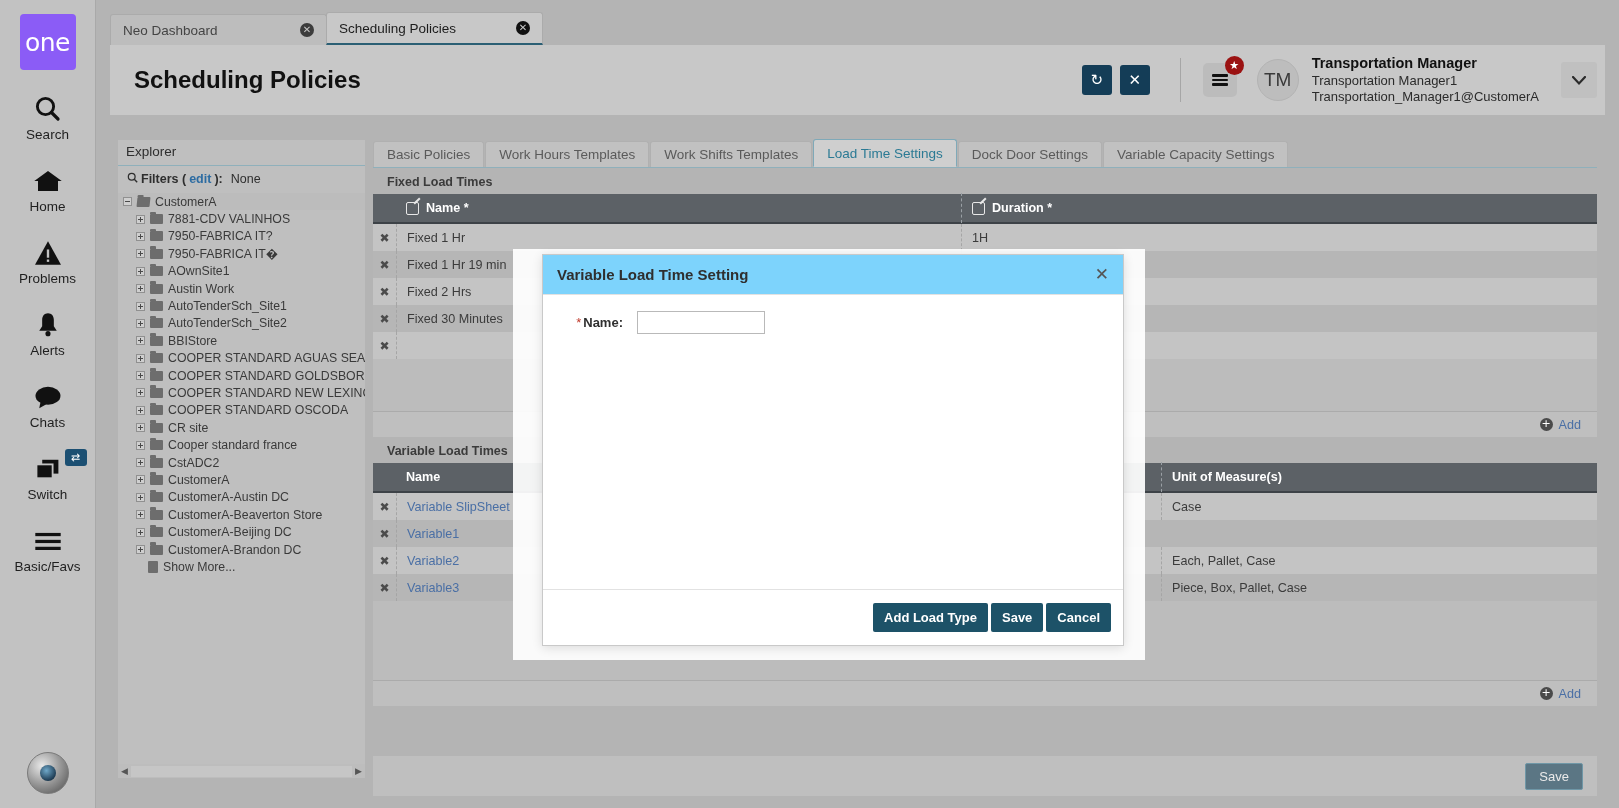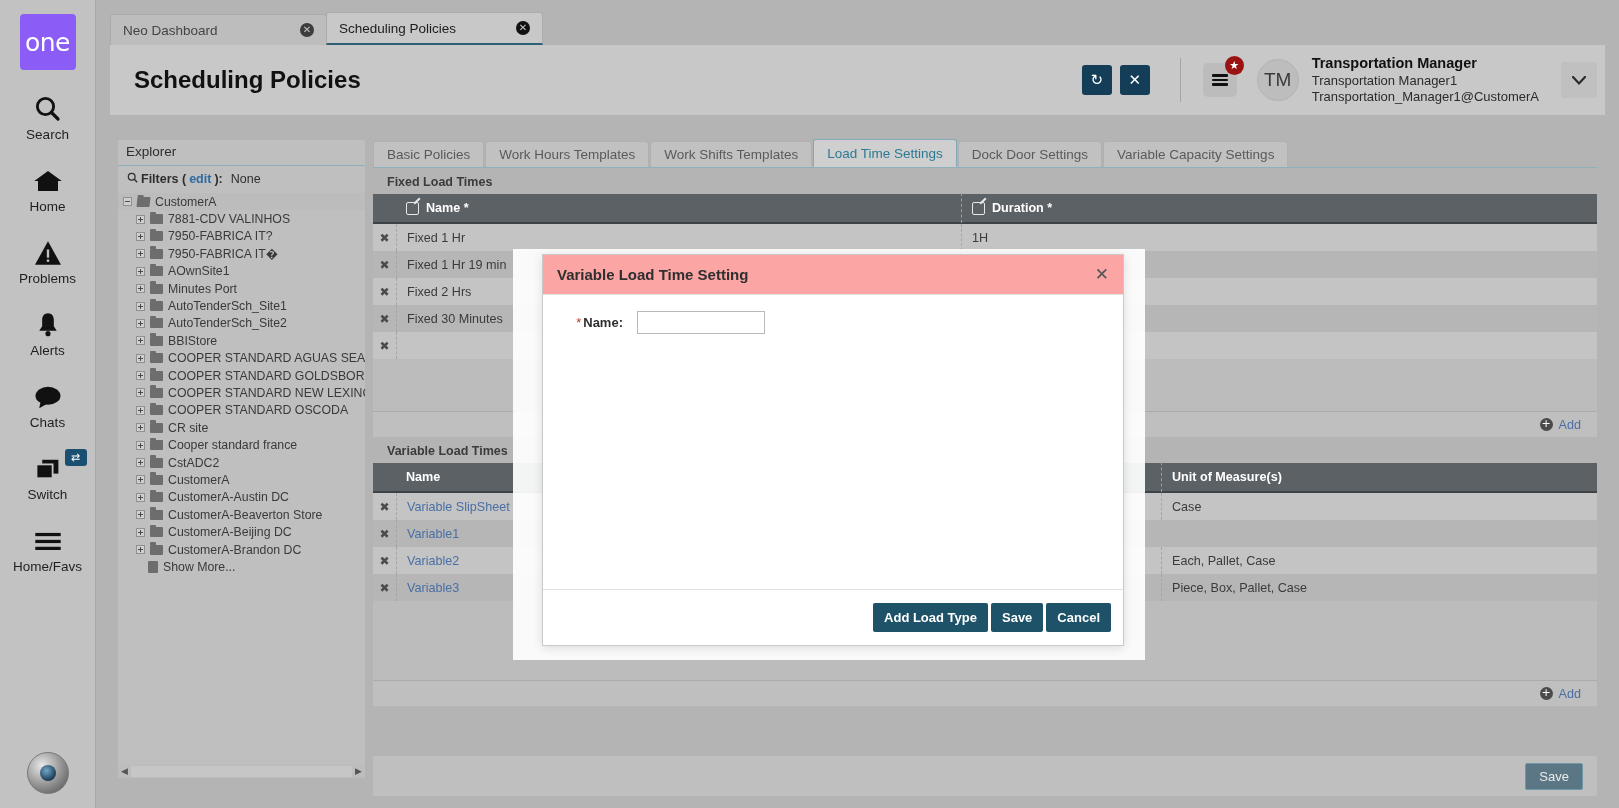--- a/index.html
+++ b/index.html
@@ -280,21 +280,21 @@
     position: absolute; left: 513px; top: 249px; width: 632px; height: 411px;
     background: rgba(255,255,255,0.93);
   }
   #modal {
     position: absolute; left: 542px; top: 254px; width: 582px; height: 392px;
     background: #fff; border: 1px solid #c9c9c9;
     box-shadow: 0 2px 10px rgba(0,0,0,0.12);
     display: flex; flex-direction: column;
   }
   #modal-header {
-    height: 40px; background: #fca5a5; border-bottom: 1px solid #e2e2e2;
+    height: 40px; background: #7dd3fc; border-bottom: 1px solid #e2e2e2;
     display: flex; align-items: center; padding: 0 14px;
   }
   #modal-title { font-size: 15px; font-weight: bold; color: #2f2f2f; }
   #modal-close {
     margin-left: auto; font-size: 17px; color: #555; cursor: pointer;
     font-family: "DejaVu Sans", sans-serif; line-height: 1;
   }
   #modal-body { flex: 1; padding: 16px 0 0 0; }
   .field-row { display: flex; align-items: center; padding-left: 8px; }
   .field-label {
@@ -389,21 +389,21 @@
   </div>
 
   <div class="rail-item">
     <span class="rail-ico">
       <svg width="30" height="22" viewBox="0 0 26 18">
           <rect x="2" y="2" width="22" height="2.8" fill="#111"></rect>
           <rect x="2" y="8" width="22" height="2.8" fill="#111"></rect>
           <rect x="2" y="14" width="22" height="2.8" fill="#111"></rect>
         </svg>
     </span>
-    <span class="rail-lbl">Home/Favs</span>
+    <span class="rail-lbl">Basic/Favs</span>
   </div>
 
   <div id="rail-avatar">
     <span class="eye"></span>
   </div>
 </div>
 
 <div id="app">
 
   <div id="browser-tabs">
@@ -490,21 +490,21 @@
             <span>7950-FABRICA IT�</span>
           </div>
           <div class="tnode child">
             <span class="expander plus"></span>
             <span class="folder"></span>
             <span>AOwnSite1</span>
           </div>
           <div class="tnode child">
             <span class="expander plus"></span>
             <span class="folder"></span>
-            <span>Minutes Port</span>
+            <span>Austin Work</span>
           </div>
           <div class="tnode child">
             <span class="expander plus"></span>
             <span class="folder"></span>
             <span>AutoTenderSch_Site1</span>
           </div>
           <div class="tnode child">
             <span class="expander plus"></span>
             <span class="folder"></span>
             <span>AutoTenderSch_Site2</span>

